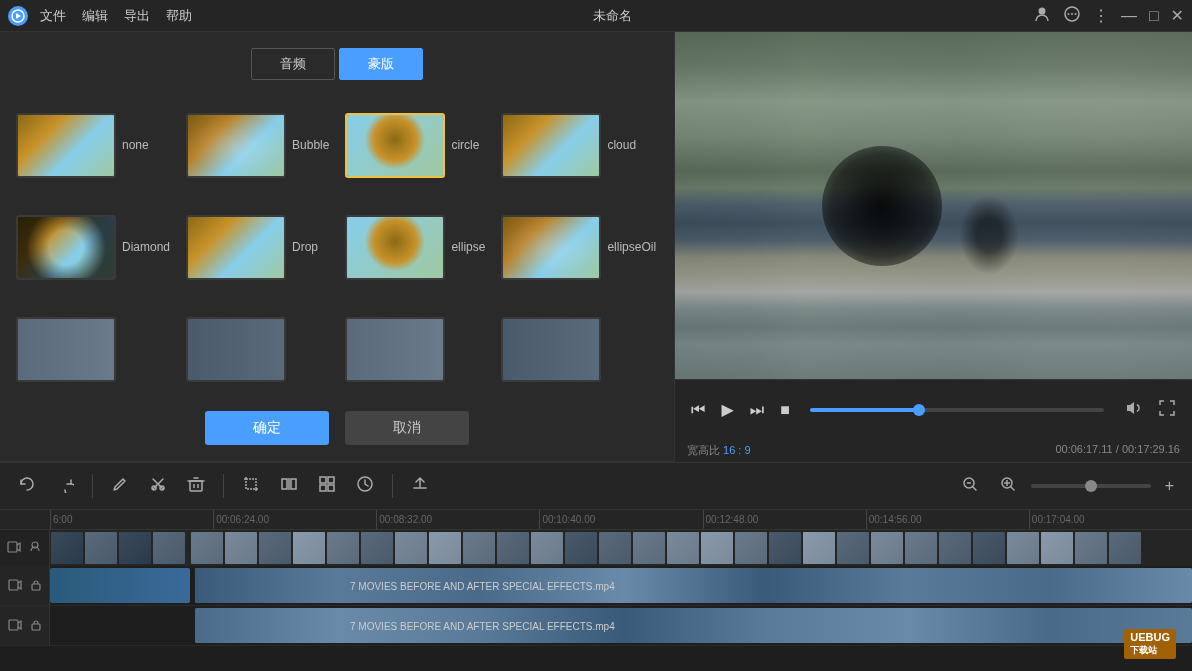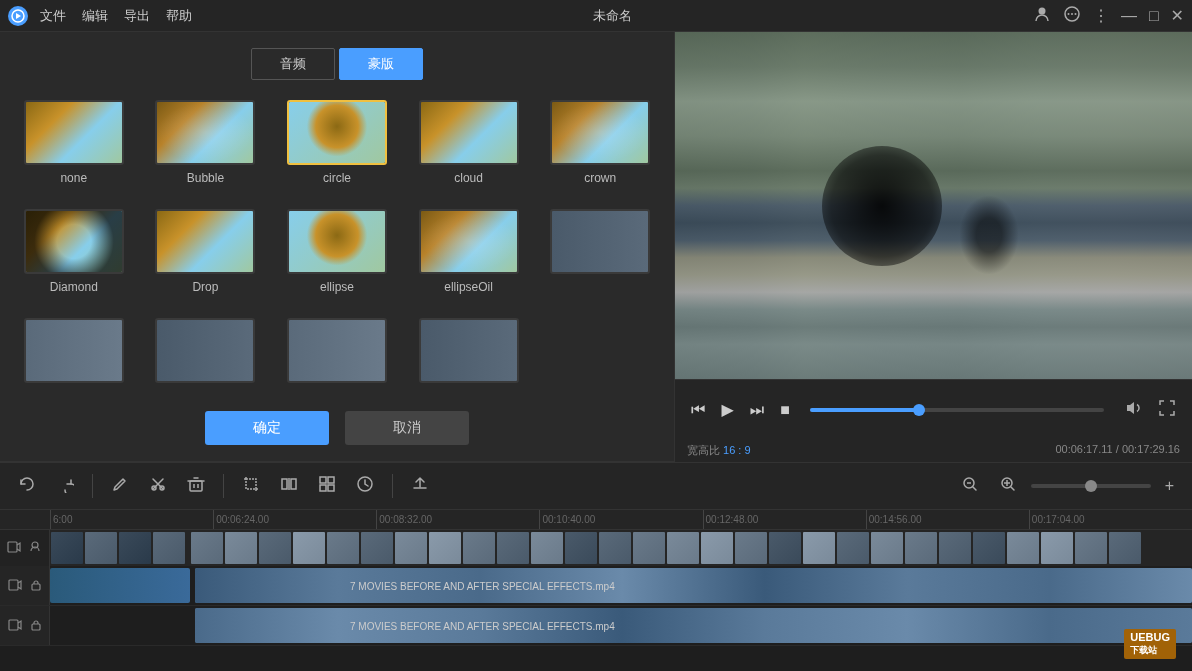--- a/index.html
+++ b/index.html
@@ -64,21 +64,20 @@
     .effects-grid {
       display: grid;
       grid-template-columns: repeat(5, 1fr);
       gap: 12px 16px;
       flex: 1;
       overflow-y: auto;
     }
 
     .effect-item {
       display: flex;
-      flex-direction: column;
       align-items: center;
       gap: 6px;
       cursor: pointer;
     }
     .effect-thumb {
       width: 100px;
       height: 65px;
       background: #3a3a3a;
       border-radius: 3px;
       border: 2px solid transparent;

